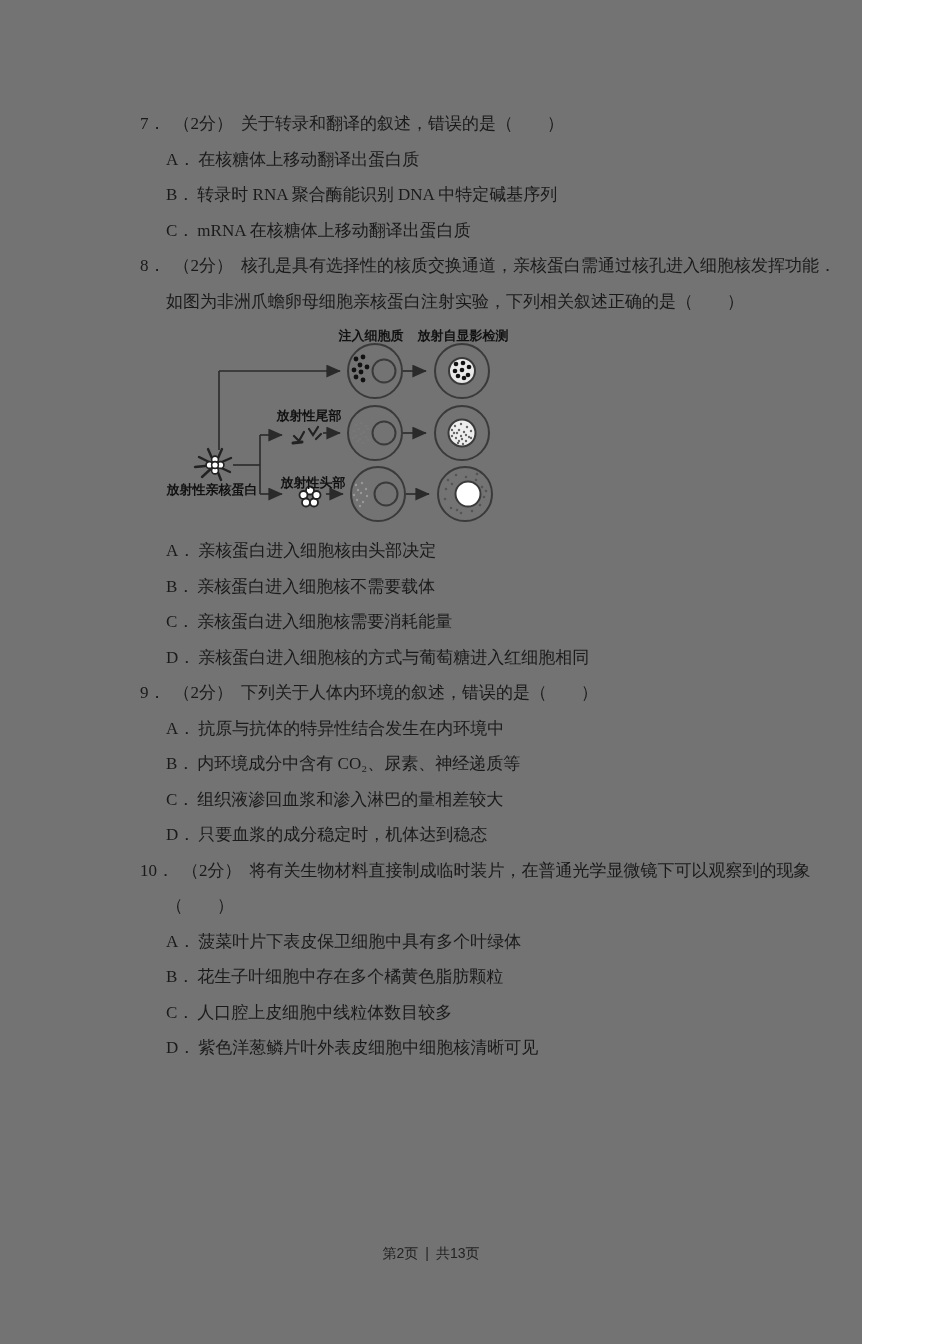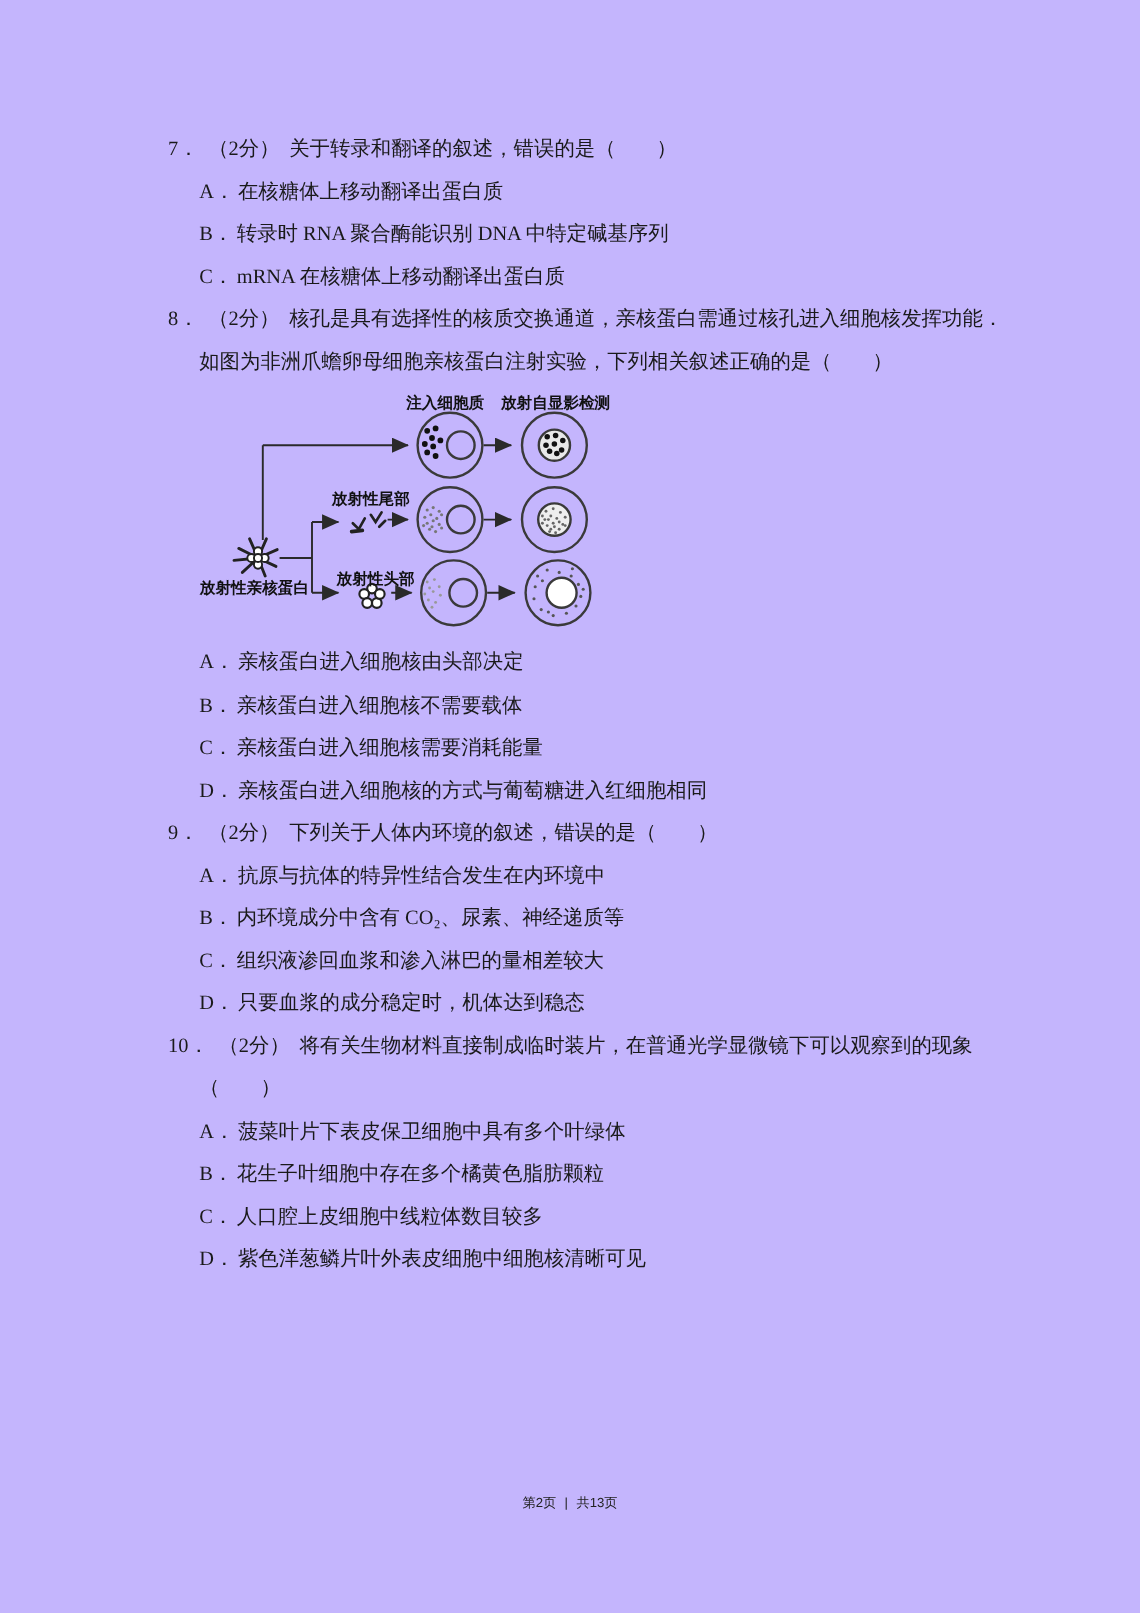--- a/index.html
+++ b/index.html
@@ -1,19 +1,19 @@
 <!DOCTYPE html>
 <html><head>
 <meta charset="utf-8">
 <style>
   html,body{margin:0;padding:0;background:#ffffff;}
   .page{
     position:relative;
-    width:950px;height:1344px;
-    background:#c4b5fd;
+    width:862px;height:1344px;
+    background:#737373;
     overflow:hidden;
     font-family:"Liberation Serif","DejaVu Serif",serif;
     color:#1a1a1a;
   }
   .content{padding-top:106px;}
   .line{
     line-height:35.5px;
     font-size:17px;
     white-space:nowrap;
   }
@@ -28,21 +28,21 @@
     font-family:"Liberation Sans","DejaVu Sans",sans-serif;
     font-weight:bold;
     font-size:13px;
     fill:#111111;
   }
   .footer{
     position:absolute;
     top:1240px;left:0;width:100%;
     text-align:center;
     font-family:"Liberation Sans","DejaVu Sans",sans-serif;
-    font-size:11px;
+    font-size:14px;
     color:#222222;
     line-height:26px;
   }
   .footer .sep{margin:0 7px;}
 </style>
 </head>
 <body>
 
 <div class="page">
   <div class="content">

